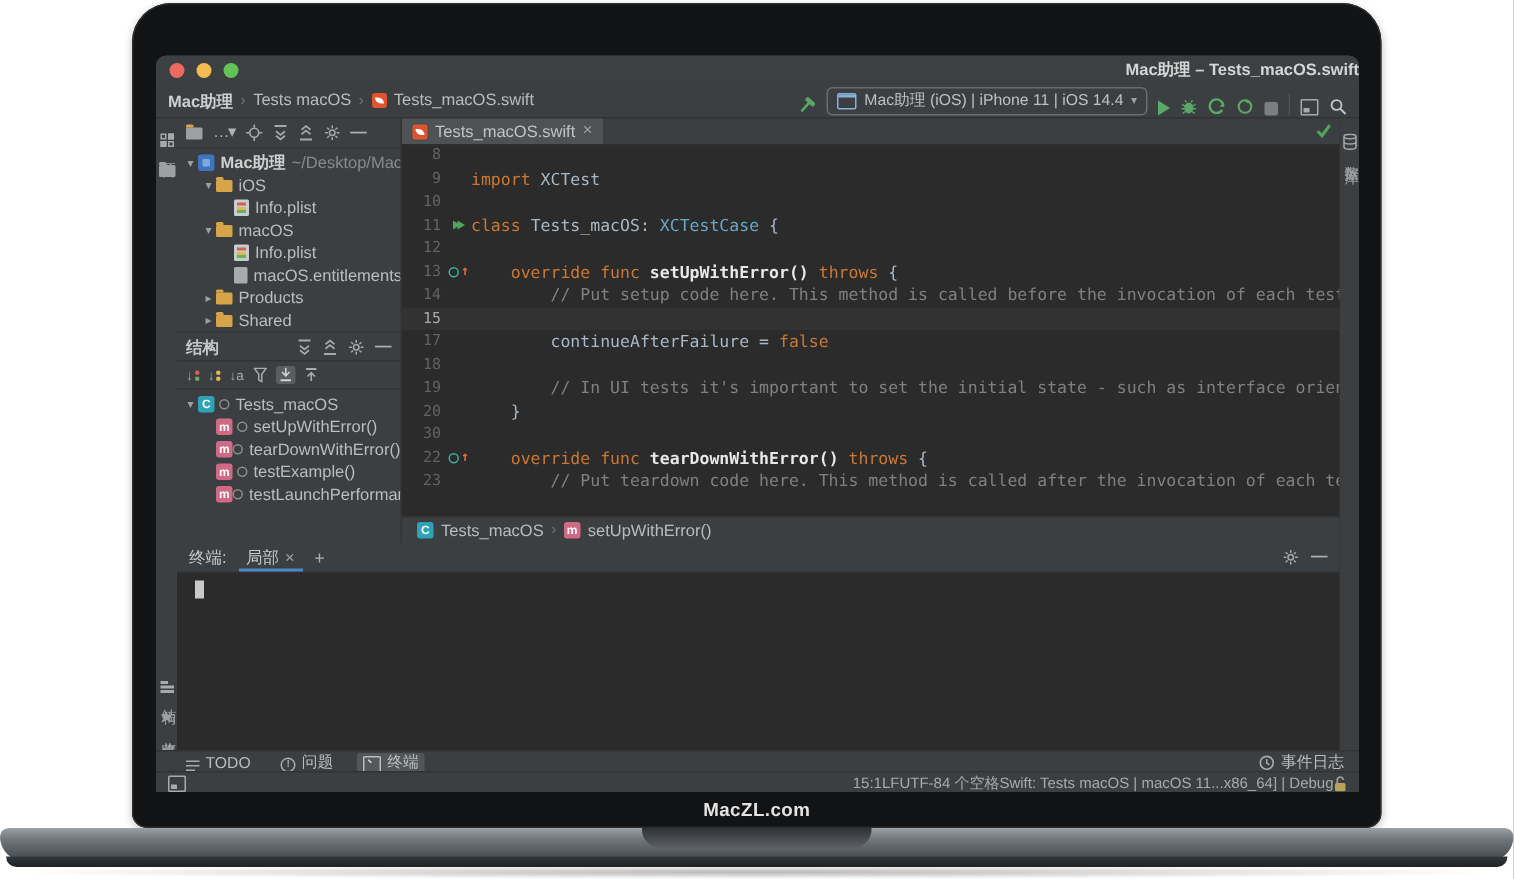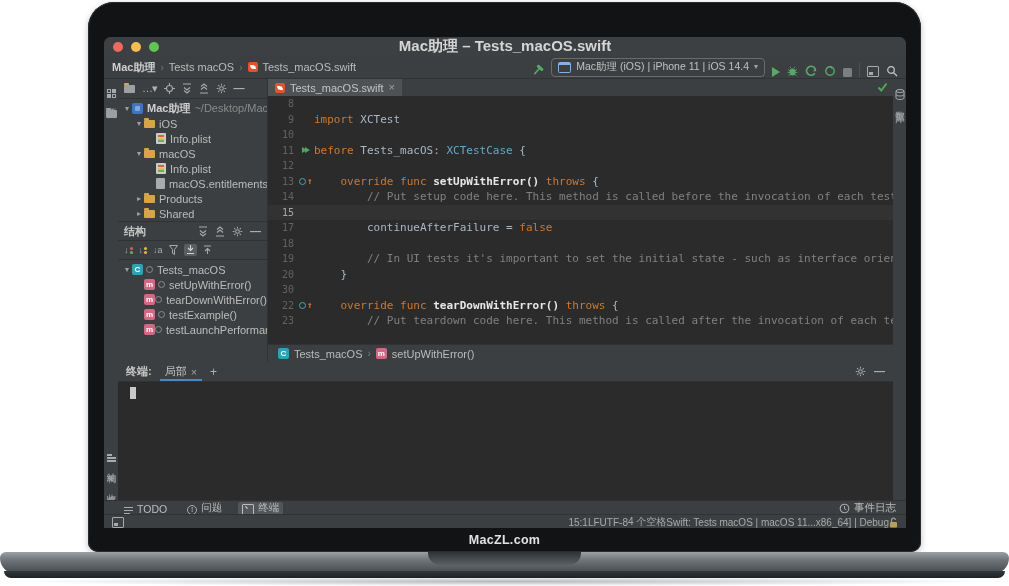--- a/index.html
+++ b/index.html
@@ -22,21 +22,21 @@
     background:radial-gradient(ellipse at center,rgba(0,0,0,.28),rgba(0,0,0,0) 72%);}
 
   
   .ide{position:absolute;left:16px;top:35px;width:802px;height:491px;background:#3c3f41;
     border-radius:7px 7px 0 0;overflow:hidden;font-size:11px;color:#bbbbbb;}
   .titlebar{position:absolute;left:0;top:0;right:0;height:19px;background:#3d4042;
     border-bottom:1px solid #323232;display:flex;align-items:center;}
   .lights{display:flex;gap:8px;margin-left:9px;}
   .light{width:10px;height:10px;border-radius:50%;}
   .l-red{background:#ec6a5e}.l-yellow{background:#f5bd4f}.l-green{background:#61c454}
-  .win-title{position:absolute;left:0;right:0;text-align:center;color:#d5d5d5;font-size:15px;font-weight:bold;}
+  .win-title{position:absolute;left:0;right:0;text-align:right;color:#d5d5d5;font-size:11px;font-weight:bold;}
 
   .navbar{position:absolute;left:0;top:19px;right:0;height:23px;background:#3c3f41;
     border-bottom:1px solid #323232;display:flex;align-items:center;padding:0 8px;box-sizing:border-box;}
   .crumbs{display:flex;align-items:center;gap:5px;white-space:nowrap;}
   .crumb{color:#bbbbbb;} .crumb.first{font-weight:bold;color:#cfcfcf;}
   .csep{color:#777;font-size:10px;}
   .nav-right{margin-left:auto;display:flex;align-items:flex-end;gap:7px;}
   .combo{display:flex;align-items:center;gap:5px;border:1px solid #6b6b6b;border-radius:4px;
     height:17px;padding:0 6px;color:#c0c0c0;font-size:10.5px;white-space:nowrap;}
   .vsep{width:1px;height:14px;background:#515151;}
@@ -82,21 +82,21 @@
   .tok-k{color:#cc7832;} .tok-p{color:#a9b7c6;} .tok-c{color:#808080;}
   .tok-t{color:#67a8c7;} .tok-b{color:#e8e8e8;font-weight:bold;}
   .insp-ok{position:absolute;top:3px;right:5px;}
   .ebread{position:absolute;left:0;bottom:0;right:0;height:17px;background:#3c3f41;border-top:1px solid #323232;
     display:flex;align-items:center;gap:5px;padding:0 10px;white-space:nowrap;}
 
   
   .terminal{position:absolute;left:14px;top:325px;width:775px;height:138px;background:#2b2b2b;}
   .thead{height:19px;background:#3c3f41;border-bottom:1px solid #323232;display:flex;align-items:center;
     padding:0 8px;gap:8px;}
-  .thead .tl{color:#c7c7c7;font-weight:bold;}
+  .thead .tl{color:#c7c7c7;font-weight:normal;}
   .ttab{display:flex;align-items:center;gap:4px;height:19px;padding:0 5px;box-shadow:inset 0 -2px 0 #4A88C7;color:#c7c7c7;}
   .thead .plus{color:#afb1b3;font-size:12px;}
   .thead .hr{margin-left:auto;display:flex;gap:8px;align-items:center;}
   .tbody{padding:5px 8px;font-family:"DejaVu Sans Mono","Liberation Mono",monospace;font-size:11px;color:#dddddd;}
   .cursor{display:inline-block;width:6px;height:12px;background:#c9c9c9;vertical-align:-2px;margin-left:4px;}
 
   
   .toolbar-bottom{position:absolute;left:0;right:0;top:463px;height:14px;background:#3c3f41;
     border-top:1px solid #323232;display:flex;align-items:center;padding:0 10px 0 16px;gap:12px;font-size:10.5px;}
   .bitem{display:flex;align-items:flex-end;gap:4px;color:#bcbcbc;padding:0 4px;height:13px;border-radius:2px;}
@@ -523,21 +523,21 @@
                 <span class="ic-swift"></span>
               </span>
             <span>Tests_macOS.swift</span>
             <span class="x">×</span>
           </span>
         </div>
         <div class="codewrap" id="code">
             <div class="cline "><span class="gut">8</span><span class="gicon"></span><span class="codetext"></span></div>
             <div class="cline "><span class="gut">9</span><span class="gicon"></span><span class="codetext"><span class="tok-k">import </span><span class="tok-p">XCTest</span></span></div>
             <div class="cline "><span class="gut">10</span><span class="gicon"></span><span class="codetext"></span></div>
-            <div class="cline "><span class="gut">11</span><span class="gicon"><i class="tri"></i><i class="tri t2"></i></span><span class="codetext"><span class="tok-k">before </span><span class="tok-p">Tests_macOS: </span><span class="tok-t">XCTestCase</span><span class="tok-p"> {</span></span></div>
+            <div class="cline "><span class="gut">11</span><span class="gicon"><i class="tri"></i><i class="tri t2"></i></span><span class="codetext"><span class="tok-k">class </span><span class="tok-p">Tests_macOS: </span><span class="tok-t">XCTestCase</span><span class="tok-p"> {</span></span></div>
             <div class="cline "><span class="gut">12</span><span class="gicon"></span><span class="codetext"></span></div>
             <div class="cline "><span class="gut">13</span><span class="gicon"><i class="ovr-c"></i><i class="ovr-a">↑</i></span><span class="codetext"><span class="tok-p">    </span><span class="tok-k">override func </span><span class="tok-b">setUpWithError()</span><span class="tok-k"> throws</span><span class="tok-p"> {</span></span></div>
             <div class="cline "><span class="gut">14</span><span class="gicon"></span><span class="codetext"><span class="tok-c">        // Put setup code here. This method is called before the invocation of each test method in the class.</span></span></div>
             <div class="cline cur"><span class="gut">15</span><span class="gicon"></span><span class="codetext"></span></div>
             <div class="cline "><span class="gut">17</span><span class="gicon"></span><span class="codetext"><span class="tok-p">        continueAfterFailure = </span><span class="tok-k">false</span></span></div>
             <div class="cline "><span class="gut">18</span><span class="gicon"></span><span class="codetext"></span></div>
             <div class="cline "><span class="gut">19</span><span class="gicon"></span><span class="codetext"><span class="tok-c">        // In UI tests it's important to set the initial state - such as interface orientation - required for your tests before they run. The setUp method is a good place to do this.</span></span></div>
             <div class="cline "><span class="gut">20</span><span class="gicon"></span><span class="codetext"><span class="tok-p">    }</span></span></div>
             <div class="cline "><span class="gut">30</span><span class="gicon"></span><span class="codetext"></span></div>
             <div class="cline "><span class="gut">22</span><span class="gicon"><i class="ovr-c"></i><i class="ovr-a">↑</i></span><span class="codetext"><span class="tok-p">    </span><span class="tok-k">override func </span><span class="tok-b">tearDownWithError()</span><span class="tok-k"> throws</span><span class="tok-p"> {</span></span></div>

